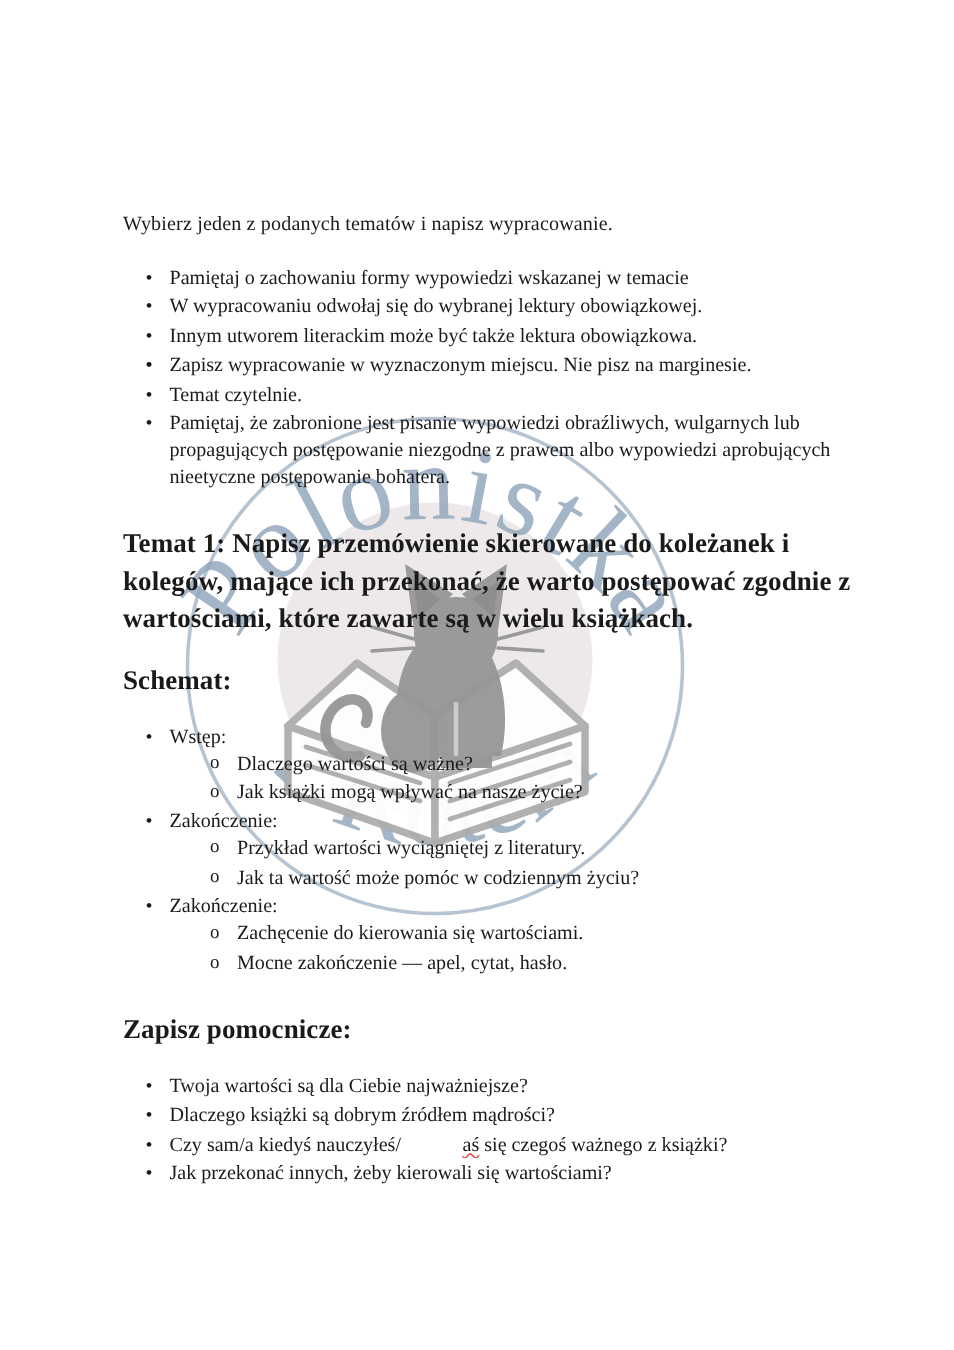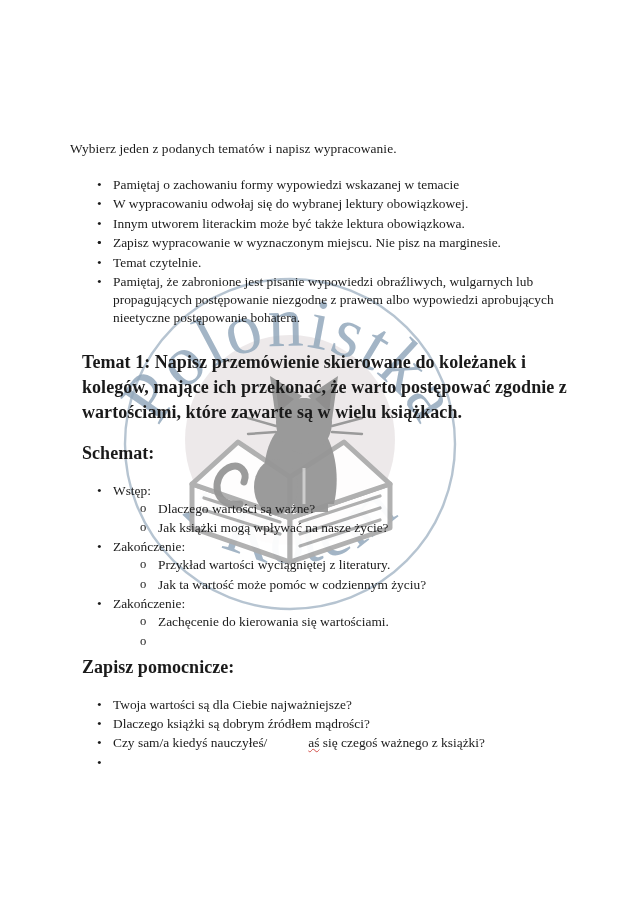--- a/index.html
+++ b/index.html
@@ -38,21 +38,21 @@
   }
 
   .doc-body {
     position: absolute;
     left: 70px;
     top: 140px;
     width: 500px;
   }
 
   p.para {
-    margin: 0 0 9px 0;
+    margin: 0 0 9px 12px;
     font-size: 13.4px;
     line-height: 1.32;
     letter-spacing: .1px;
   }
 
   p.heading {
     margin: 0 0 7px 12px;
     font-size: 18px;
     font-weight: bold;
     line-height: 1.38;
@@ -206,31 +206,31 @@
         <li class="item"><span class="bullet">•</span><span>Wstęp:</span><ul class="lvl2">
             <li class="subitem"><span class="obullet">o</span><span>Dlaczego wartości są ważne?</span></li>
             <li class="subitem"><span class="obullet">o</span><span>Jak książki mogą wpływać na nasze życie?</span></li>
           </ul></li>
         <li class="item"><span class="bullet">•</span><span>Zakończenie:</span><ul class="lvl2">
             <li class="subitem"><span class="obullet">o</span><span>Przykład wartości wyciągniętej z literatury.</span></li>
             <li class="subitem"><span class="obullet">o</span><span>Jak ta wartość może pomóc w codziennym życiu?</span></li>
           </ul></li>
         <li class="item"><span class="bullet">•</span><span>Zakończenie:</span><ul class="lvl2">
             <li class="subitem"><span class="obullet">o</span><span>Zachęcenie do kierowania się wartościami.</span></li>
-            <li class="subitem"><span class="obullet">o</span></li>
+            <li class="subitem"><span class="obullet">o</span><span>Mocne zakończenie — apel, cytat, hasło.</span></li>
           </ul></li>
       </ul>
 
     <div class="spacer-lg"></div>
 
     <p class="heading">Zapisz pomocnicze:</p>
 
     <div class="spacer-sm"></div>
 
     <ul class="lvl1" id="questions-list">
         <li class="item"><span class="bullet">•</span><span><span>Twoja wartości są dla Ciebie najważniejsze?</span></span></li>
         <li class="item"><span class="bullet">•</span><span><span>Dlaczego książki są dobrym źródłem mądrości?</span></span></li>
         <li class="item"><span class="bullet">•</span><span><span>Czy sam/a kiedyś nauczyłeś/</span><span class="misspelled">aś</span><span> się czegoś ważnego z książki?</span></span></li>
-        <li class="item"><span class="bullet">•</span></li>
+        <li class="item"><span class="bullet">•</span><span><span>Jak przekonać innych, żeby kierowali się wartościami?</span></span></li>
       </ul>
 
   </div>
 </div>
 
 </body></html>

